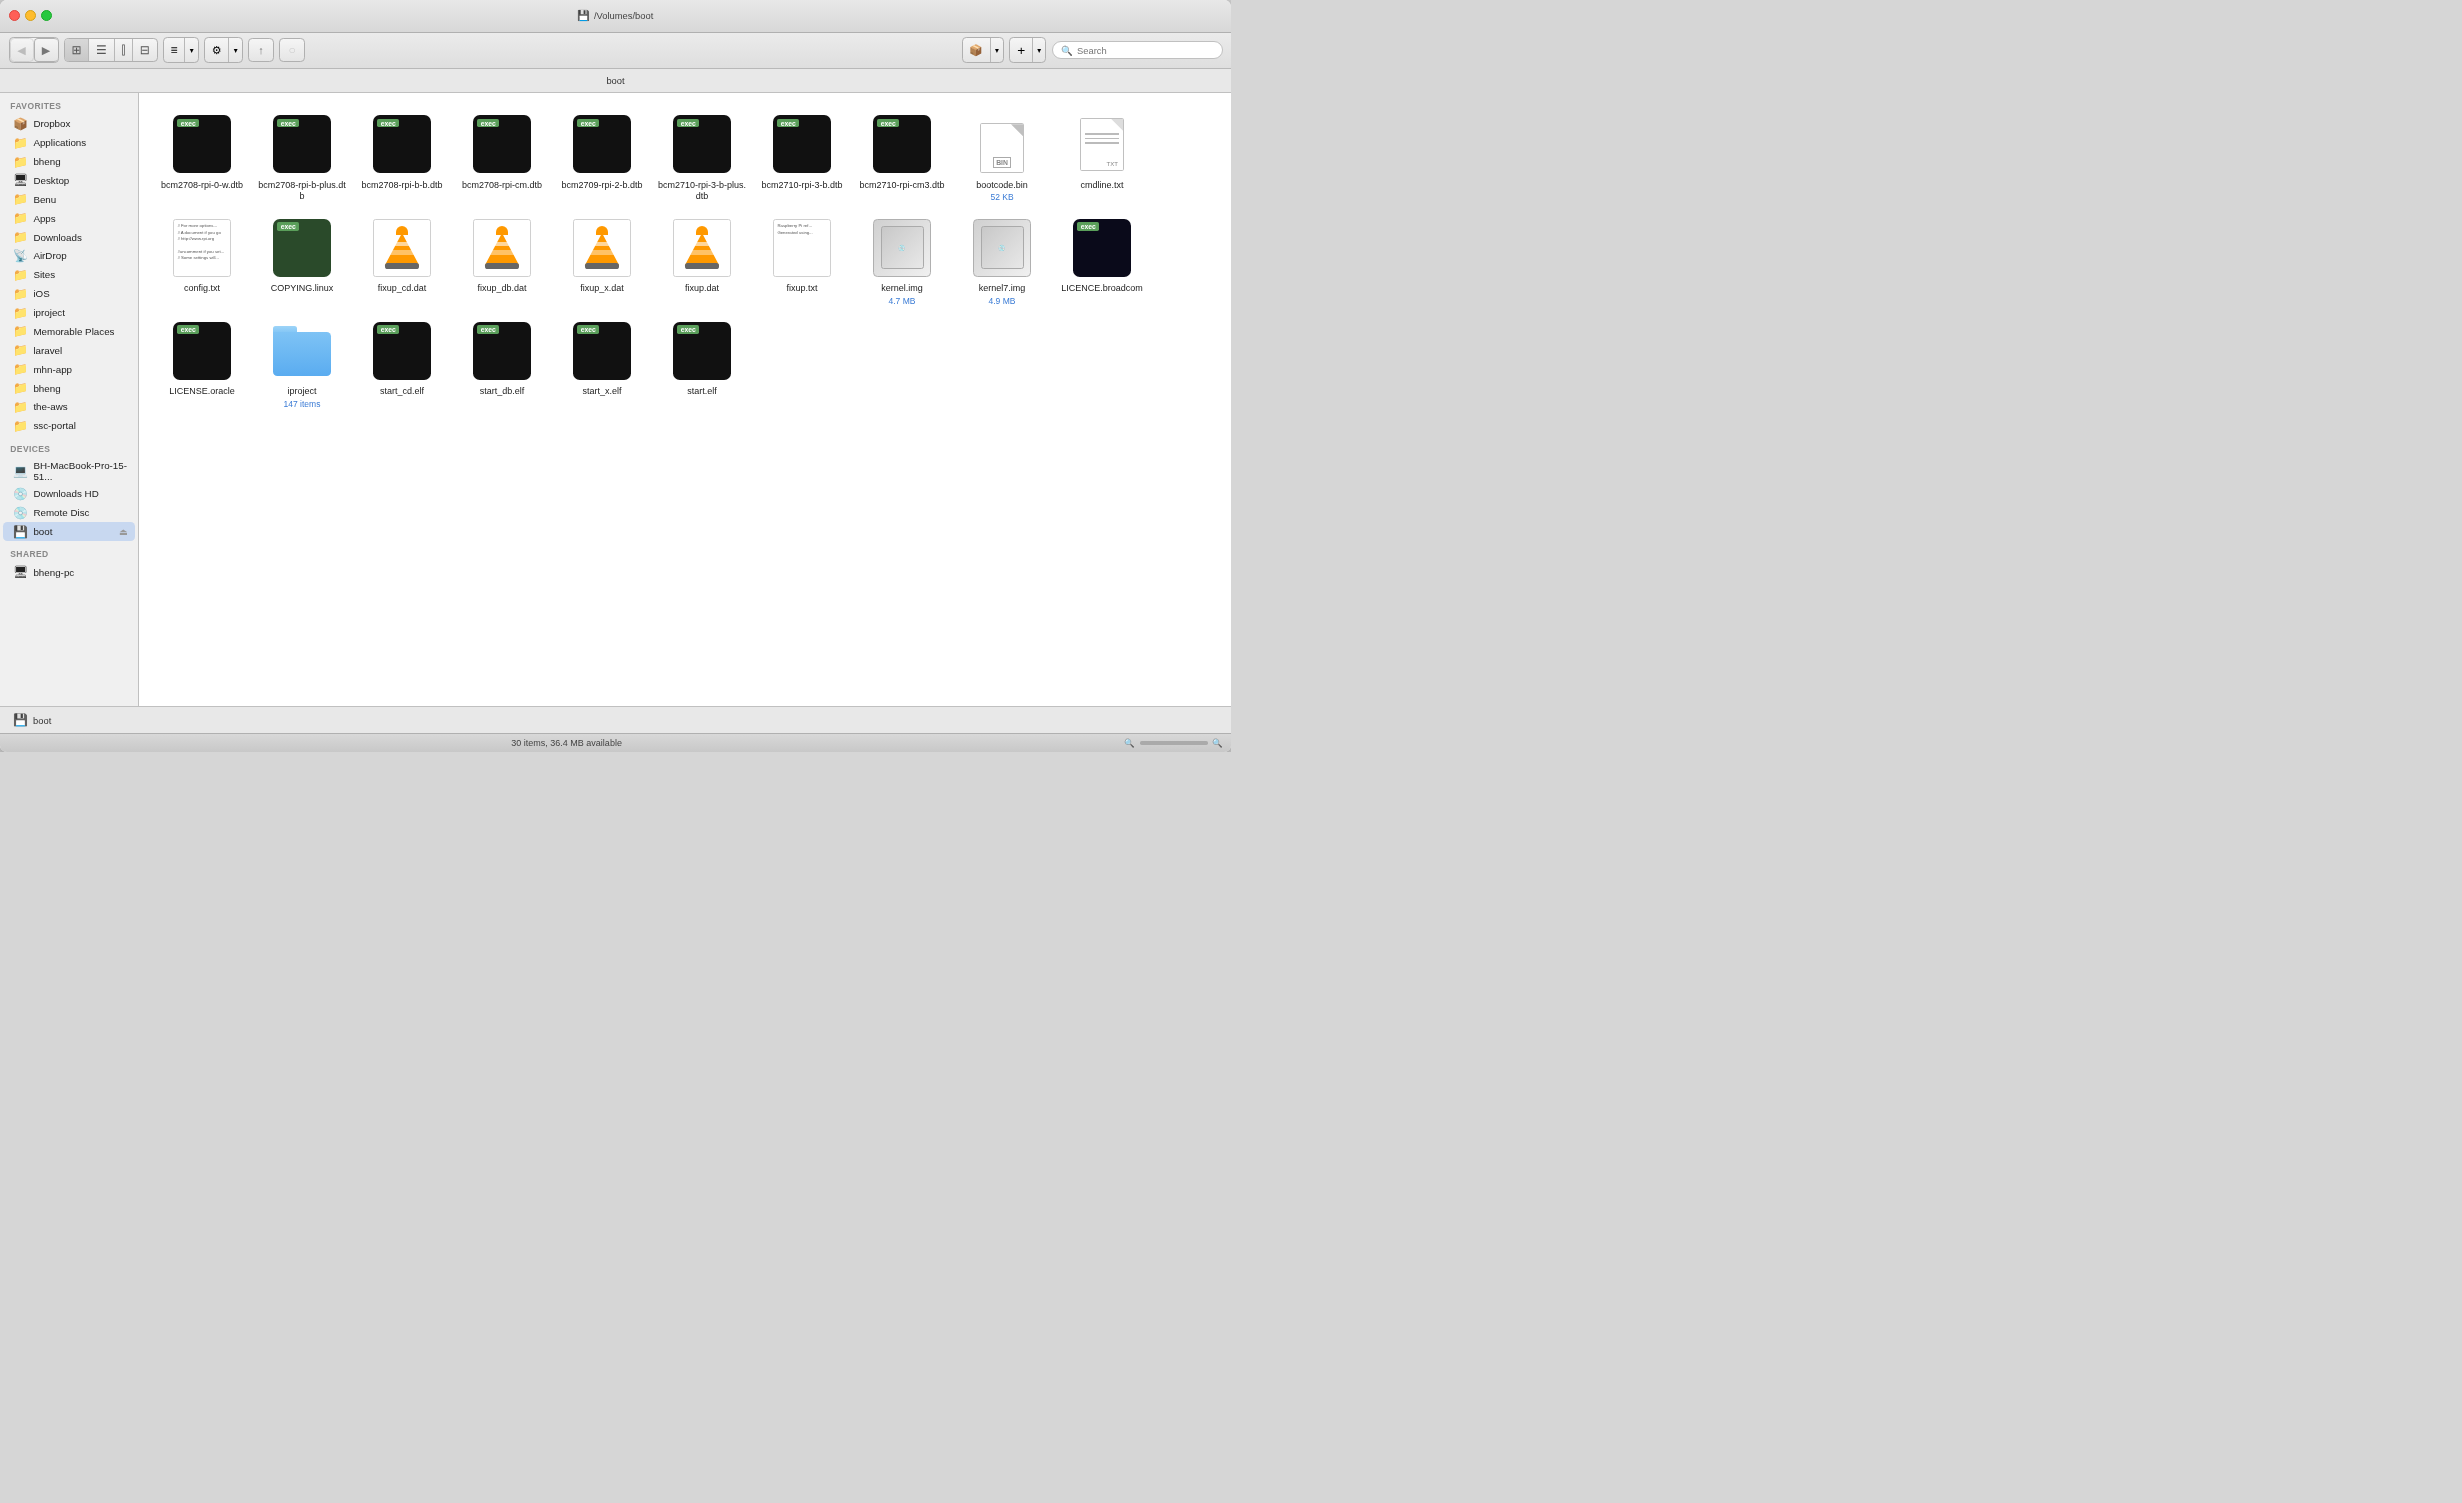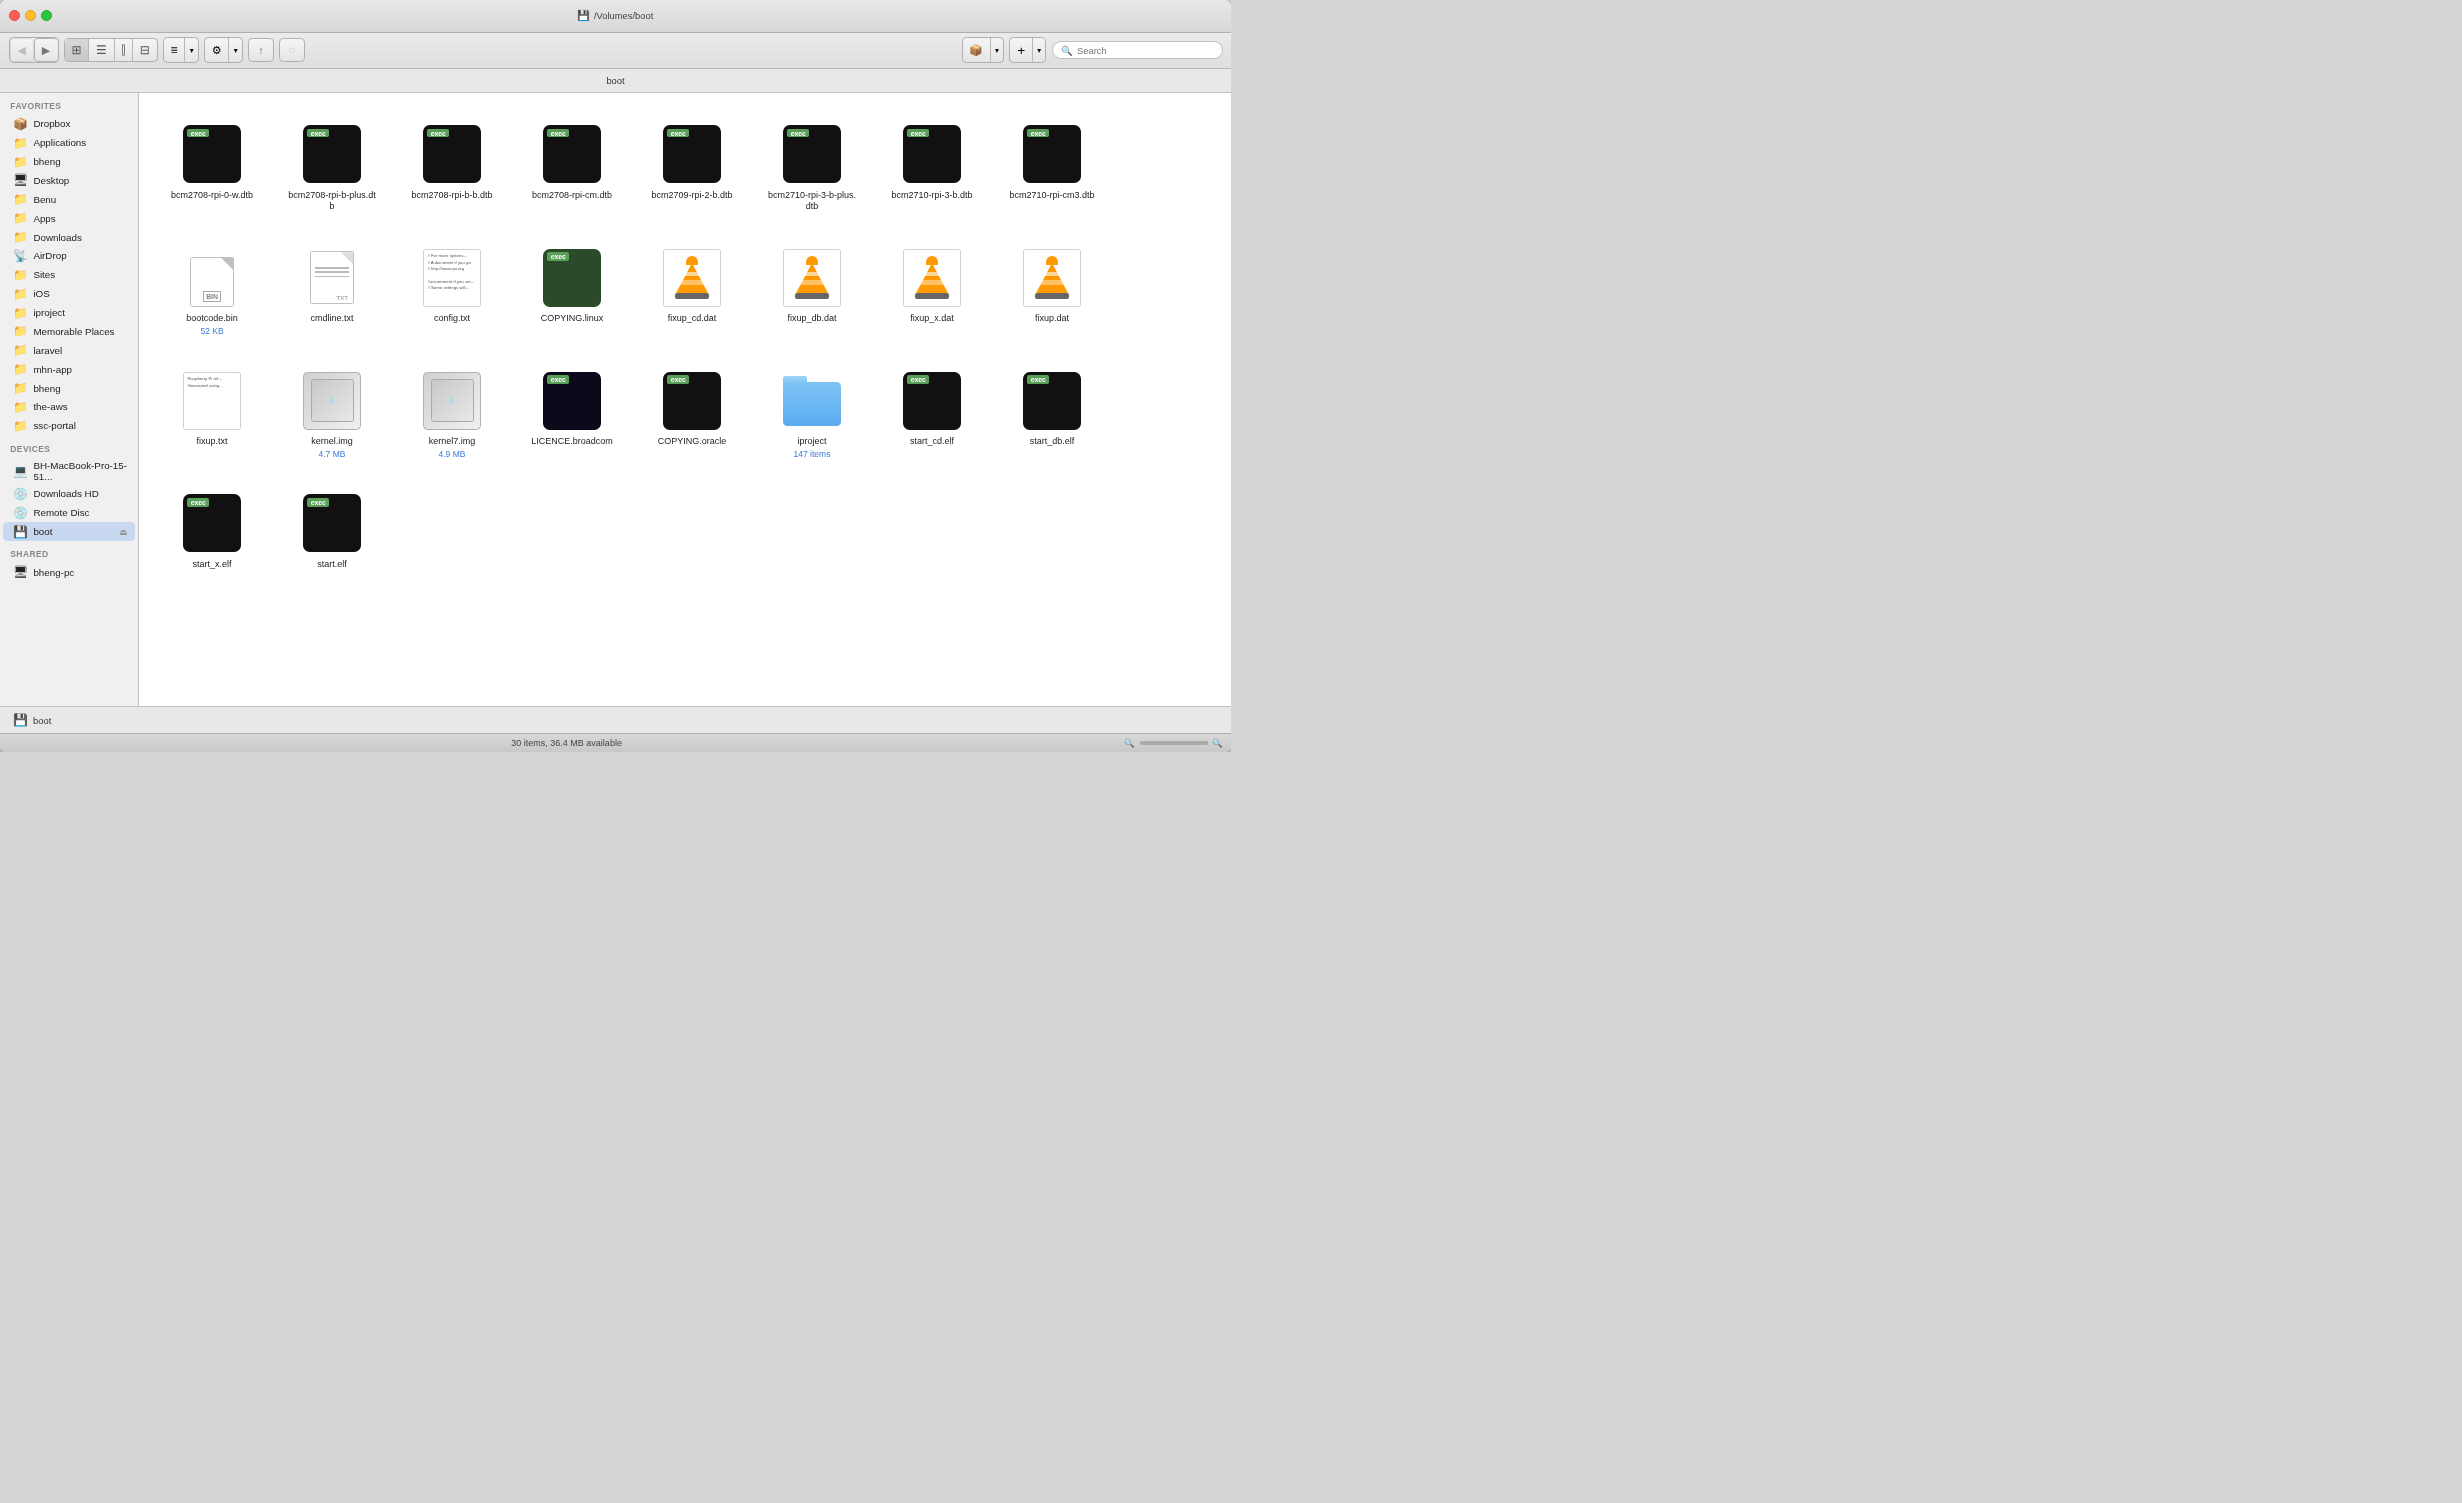--- a/index.html
+++ b/index.html
@@ -243,21 +243,21 @@
       align-content: flex-start;
     }
     .file-item {
       width: 98px;
       display: flex;
       flex-direction: column;
       align-items: center;
       padding: 6.8px 4.3px 5.1px 4.3px;
       cursor: pointer;
       border-radius: 4.3px;
-      margin: 11px;
+      margin: 1px;
     }
     .file-icon-wrapper {
       width: 62px;
       height: 62px;
       display: flex;
       align-items: center;
       justify-content: center;
       margin-bottom: 4.3px;
       position: relative;
     }
@@ -915,21 +915,21 @@
           </div>
           <div class="file-name">LICENCE.broadcom</div>
         </div>
 
         <div class="file-item">
           <div class="file-icon-wrapper">
             <div class="exec-icon">
               <span class="exec-badge">exec</span>
             </div>
           </div>
-          <div class="file-name">COPYING.oracle</div>
+          <div class="file-name">LICENSE.oracle</div>
         </div>
 
         <div class="file-item">
           <div class="file-icon-wrapper">
             <div class="folder-icon">
               <div class="folder-tab"></div>
               <div class="folder-body"></div>
             </div>
           </div>
           <div class="file-name">iproject</div>

